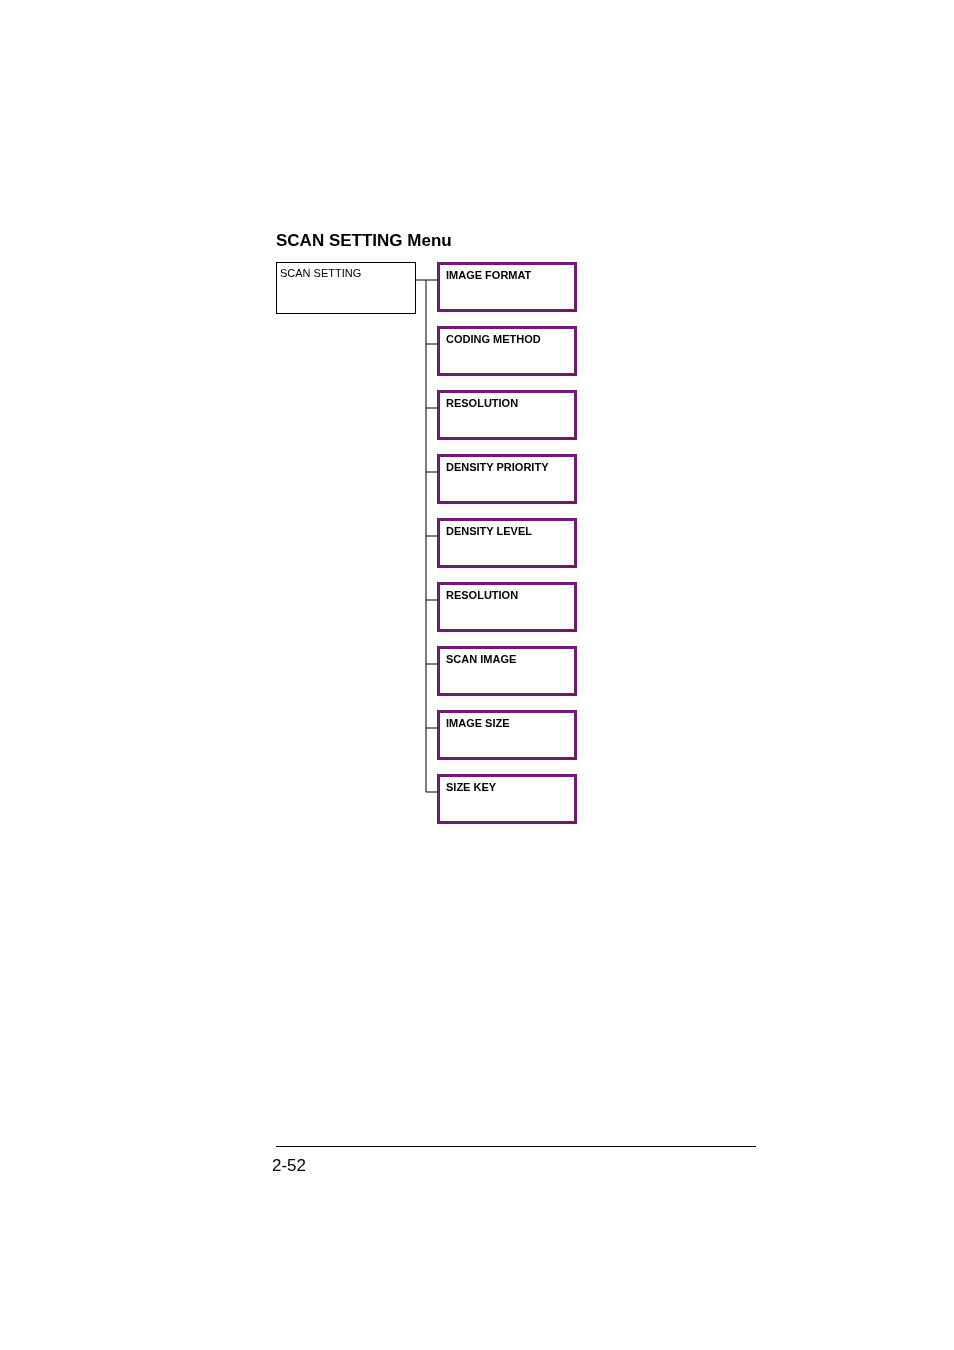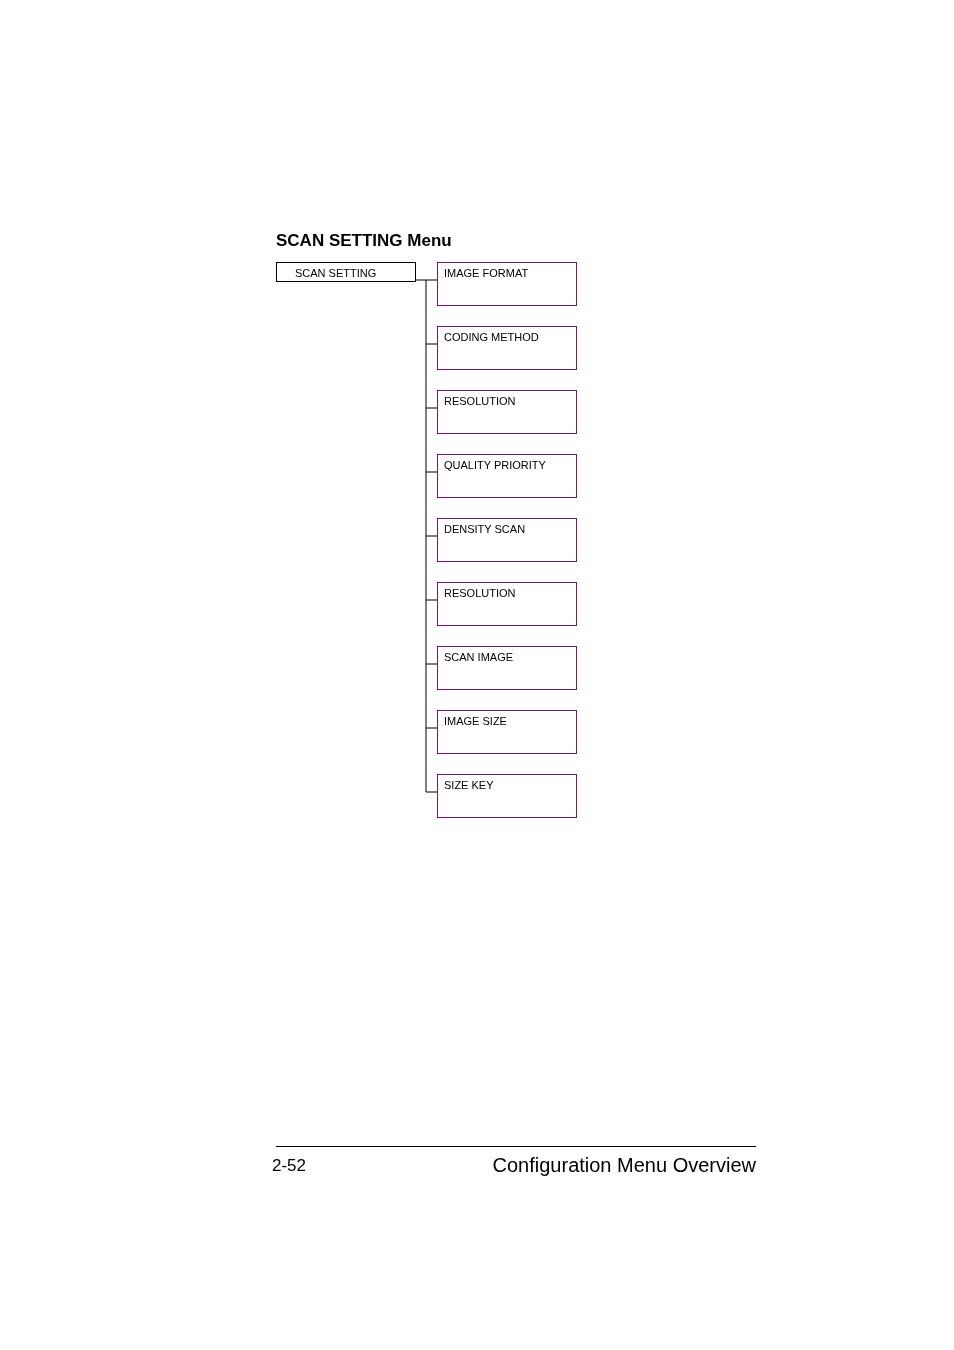--- a/index.html
+++ b/index.html
@@ -23,35 +23,36 @@
     left: 276px;
     top: 231px;
     font-size: 17px;
     font-weight: bold;
   }
   .root-box {
     position: absolute;
     left: 276px;
     top: 262px;
     width: 140px;
-    height: 20px;
+    height: 52px;
     border: 1px solid #000;
     font-size: 11px;
-    padding: 4px 18px;
+    padding: 4px 3px;
     box-sizing: border-box;
   }
   .child-box {
     position: absolute;
     left: 437px;
     width: 140px;
-    height: 44px;
-    border: 1px solid #701a75;
+    height: 50px;
+    border: 3px solid #701a75;
     font-size: 11px;
     padding: 4px 6px;
     box-sizing: border-box;
+    font-weight: bold;
   }
   .hr-line {
     position: absolute;
     left: 276px;
     top: 1146px;
     width: 480px;
     height: 0;
     border-top: 1px solid #000;
   }
   .page-num {
@@ -88,24 +89,24 @@
 <div class="child-box" style="top:262px">
   <span>IMAGE FORMAT</span>
 </div>
 <div class="child-box" style="top:326px">
   <span>CODING METHOD</span>
 </div>
 <div class="child-box" style="top:390px">
   <span>RESOLUTION</span>
 </div>
 <div class="child-box" style="top:454px">
-  <span>QUALITY PRIORITY</span>
+  <span>DENSITY PRIORITY</span>
 </div>
 <div class="child-box" style="top:518px">
-  <span>DENSITY SCAN</span>
+  <span>DENSITY LEVEL</span>
 </div>
 <div class="child-box" style="top:582px">
   <span>RESOLUTION</span>
 </div>
 <div class="child-box" style="top:646px">
   <span>SCAN IMAGE</span>
 </div>
 <div class="child-box" style="top:710px">
   <span>IMAGE SIZE</span>
 </div>
@@ -121,15 +122,14 @@
   <line x1="426" y1="472" x2="437" y2="472" stroke="#000" stroke-width="1"></line>
   <line x1="426" y1="536" x2="437" y2="536" stroke="#000" stroke-width="1"></line>
   <line x1="426" y1="600" x2="437" y2="600" stroke="#000" stroke-width="1"></line>
   <line x1="426" y1="664" x2="437" y2="664" stroke="#000" stroke-width="1"></line>
   <line x1="426" y1="728" x2="437" y2="728" stroke="#000" stroke-width="1"></line>
   <line x1="426" y1="792" x2="437" y2="792" stroke="#000" stroke-width="1"></line>
 </svg>
 
 <div class="hr-line"></div>
 <div class="page-num">2-52</div>
-<div class="footer-title">Configuration Menu Overview</div>
 
 </div>
 
 </body></html>

